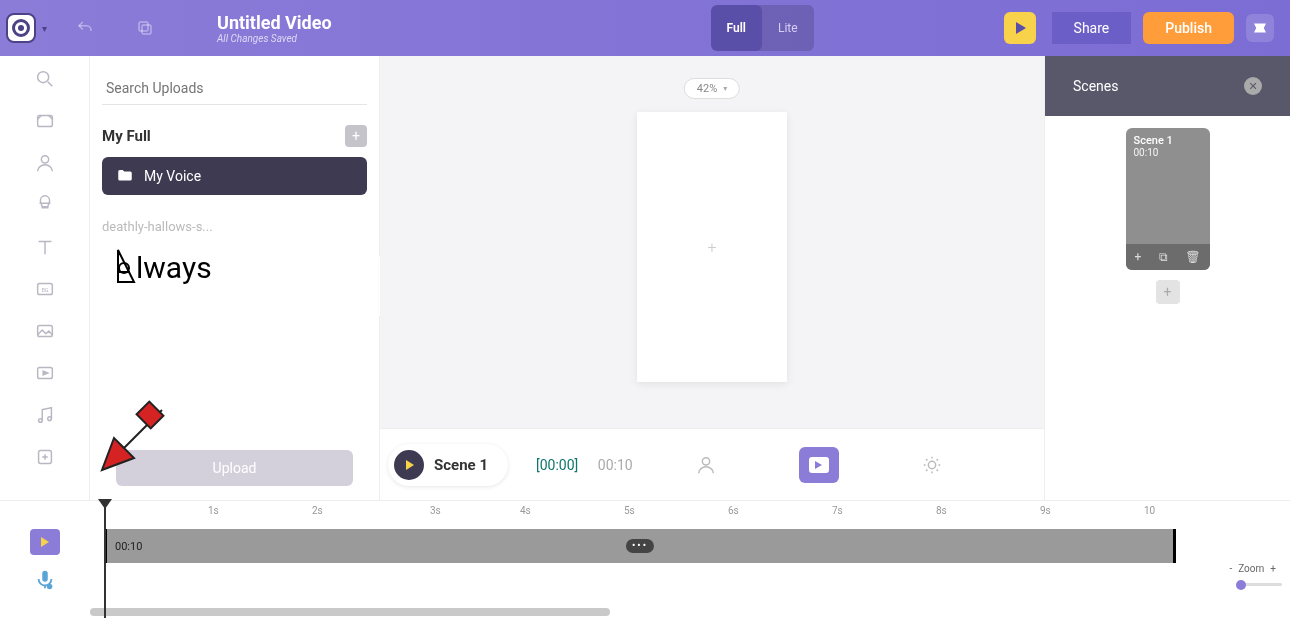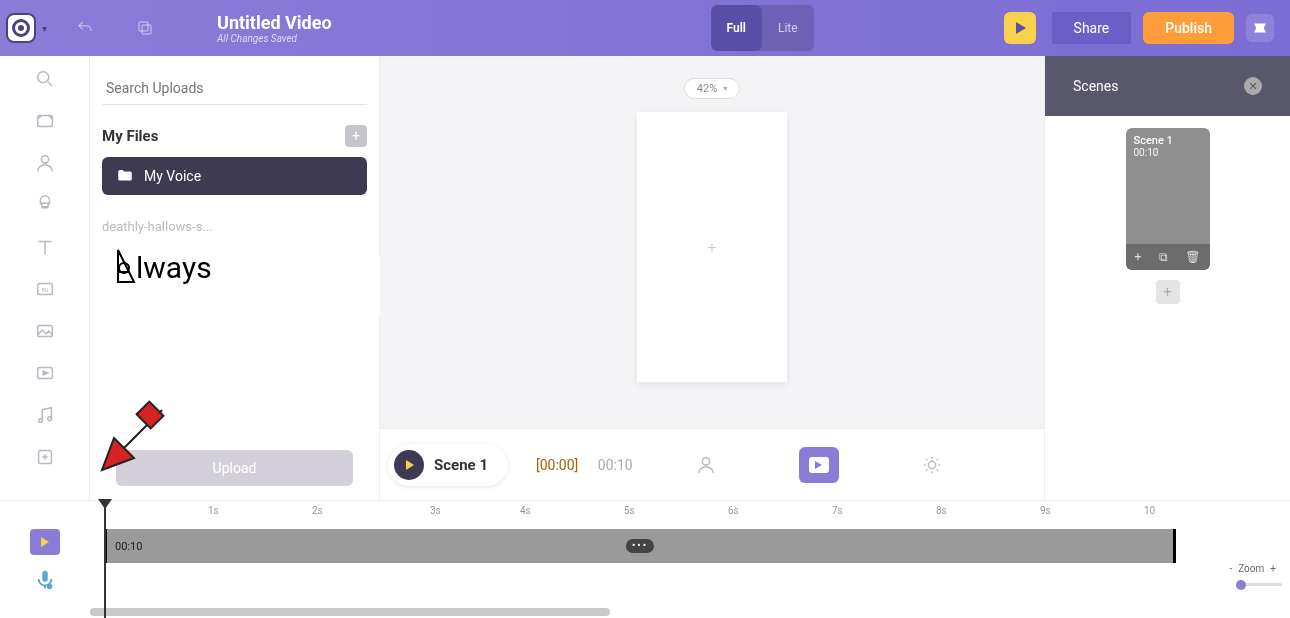--- a/index.html
+++ b/index.html
@@ -66,21 +66,21 @@
   .stage { position:absolute; top:56px; left:50%; transform:translateX(-50%); width:150px; height:270px; background:#fff; box-shadow:0 2px 8px rgba(0,0,0,0.08); display:flex;align-items:center;justify-content:center;}
   .stage-plus { color:#ccc; font-size:16px; font-weight:300;}
 
   
   .scene-bar { position:absolute; left:380px; right:246px; bottom:118px; height:72px; background:#fff; display:flex; align-items:center; padding:0 8px; gap:18px; border-top:1px solid #eee;}
   .scene-pill { background:#fff; border-radius:26px; box-shadow:0 1px 4px rgba(0,0,0,0.1); display:flex; align-items:center; padding:6px 20px 6px 6px; gap:10px;}
   .play-circ { width:30px;height:30px;border-radius:50%;background:#3d3a52;display:flex;align-items:center;justify-content:center;}
   .play-circ .tri{width:0;height:0;border-left:8px solid #f8d24a;border-top:5px solid transparent;border-bottom:5px solid transparent;margin-left:2px;}
   .scene-label { font-weight:700; font-size:15px; color:#333;}
   .time-gr { color:#bbb; font-size:14px; margin-left:10px;}
-  .time-gr .cur { color:#a16207; margin-right:16px;}
+  .time-gr .cur { color:#0f766e; margin-right:16px;}
   .time-gr .dur { color:#aaa;}
   .sb-ico { width:30px;height:30px; display:flex;align-items:center;justify-content:center; color:#bbb; cursor:pointer; margin-left:30px;}
   .sb-ico.vid { background:#8b7cd8; border-radius:6px; width:40px;height:36px;}
   .sb-ico.vid .inner{ width:20px;height:16px;background:#fff;border-radius:3px;display:flex;align-items:center;justify-content:center;}
   .sb-ico.vid .inner::after{content:"";width:0;height:0;border-left:7px solid #8b7cd8;border-top:4px solid transparent;border-bottom:4px solid transparent;}
 
   
   .scenes-panel { position:absolute; right:0; top:56px; width:246px; bottom:118px; background:#fff; border-left:1px solid #eee;}
   .scenes-hdr { background:#59576a; color:#fff; height:60px; display:flex;align-items:center; padding:0 28px; font-size:14px; justify-content:space-between;}
   .scenes-hdr .close{ width:18px;height:18px;border-radius:50%;background:#aaa;color:#59576a;display:flex;align-items:center;justify-content:center;font-size:11px;cursor:pointer;}
@@ -217,21 +217,21 @@
   <div class="rail-ico active">
       <svg viewBox="0 0 24 24">
         <path d="M12 3v12M7 8l5-5 5 5M5 21h14"></path>
       </svg>
     </div>
 </div>
 
 <div class="uploads-panel">
   <input class="search-up" placeholder="Search Uploads" style="">
   <div class="my-files-row">
-    <span class="lbl">My Files</span>
+    <span class="lbl">My Full</span>
     <span class="add-sm">+</span>
   </div>
   <div class="folder-sel">
     <svg viewBox="0 0 24 24" width="18" height="18" fill="#fff">
         <path d="M3 6a2 2 0 012-2h4l2 2h8a2 2 0 012 2v8a2 2 0 01-2 2H5a2 2 0 01-2-2V6z"></path>
       </svg>
     <span>My Voice</span>
   </div>
   <div class="file-name">deathly-hallows-s...</div>
   <div class="thumb">

